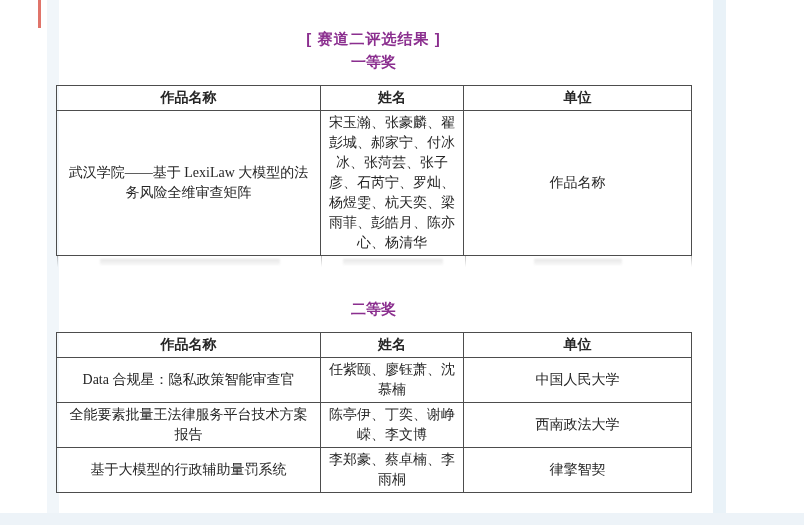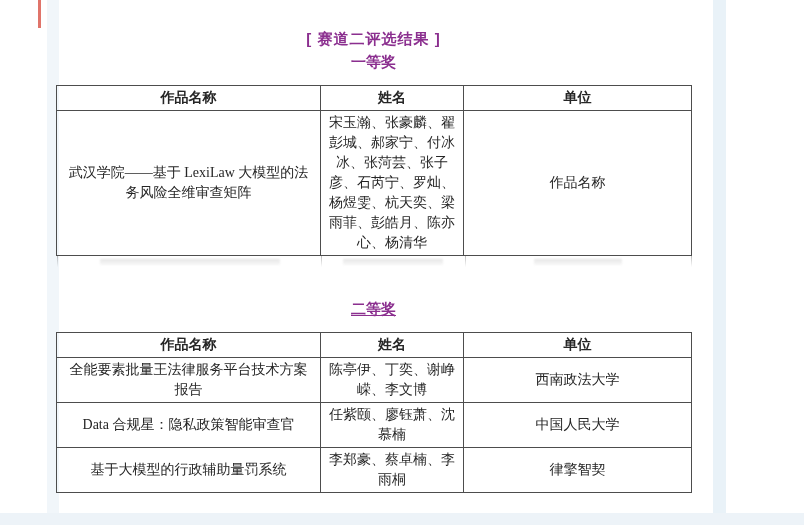--- a/index.html
+++ b/index.html
@@ -15,21 +15,21 @@
 
   .content{position:absolute;left:56px;top:0;width:635px;}
   .doc-title{
     margin:30px 0 4px;text-align:center;font-size:15px;font-weight:bold;
     letter-spacing:1px;font-family:"Liberation Sans","DejaVu Sans",sans-serif;
   }
   .prize-heading{
     margin:0 0 13px;text-align:center;font-size:15px;font-weight:bold;
     font-family:"Liberation Sans","DejaVu Sans",sans-serif;
   }
-  .prize-heading.second{margin-top:33px;text-decoration:underline;}
+  .prize-heading.second{margin-top:33px;}
 
   table.results{
     width:635px;border-collapse:collapse;table-layout:fixed;font-size:14px;
   }
   table.results th,table.results td{
     border:1px solid #4d4d4d;text-align:center;vertical-align:middle;
     padding:2px 6px;line-height:20px;font-weight:normal;margin-top:29px;
   }
   table.results th{font-weight:bold;height:20px;}
   col.c-work{width:264px;} col.c-names{width:143px;} col.c-org{width:228px;}
@@ -106,28 +106,28 @@
           </colgroup>
       <thead>
             <tr>
               <th>作品名称</th>
               <th>姓名</th>
               <th>单位</th>
             </tr>
           </thead>
           <tbody>
             <tr>
+              <td>Data 合规星：隐私政策智能审查官</td>
+              <td>任紫颐、廖钰萧、沈慕楠</td>
+              <td>中国人民大学</td>
+            </tr>
+            <tr>
               <td>全能要素批量王法律服务平台技术方案报告</td>
               <td>陈亭伊、丁奕、谢峥嵘、李文博</td>
               <td>西南政法大学</td>
-            </tr>
-            <tr>
-              <td>Data 合规星：隐私政策智能审查官</td>
-              <td>任紫颐、廖钰萧、沈慕楠</td>
-              <td>中国人民大学</td>
             </tr>
             <tr>
               <td>基于大模型的行政辅助量罚系统</td>
               <td>李郑豪、蔡卓楠、李雨桐</td>
               <td>律擎智契</td>
             </tr>
           </tbody>
         </table>
     </section>
 

